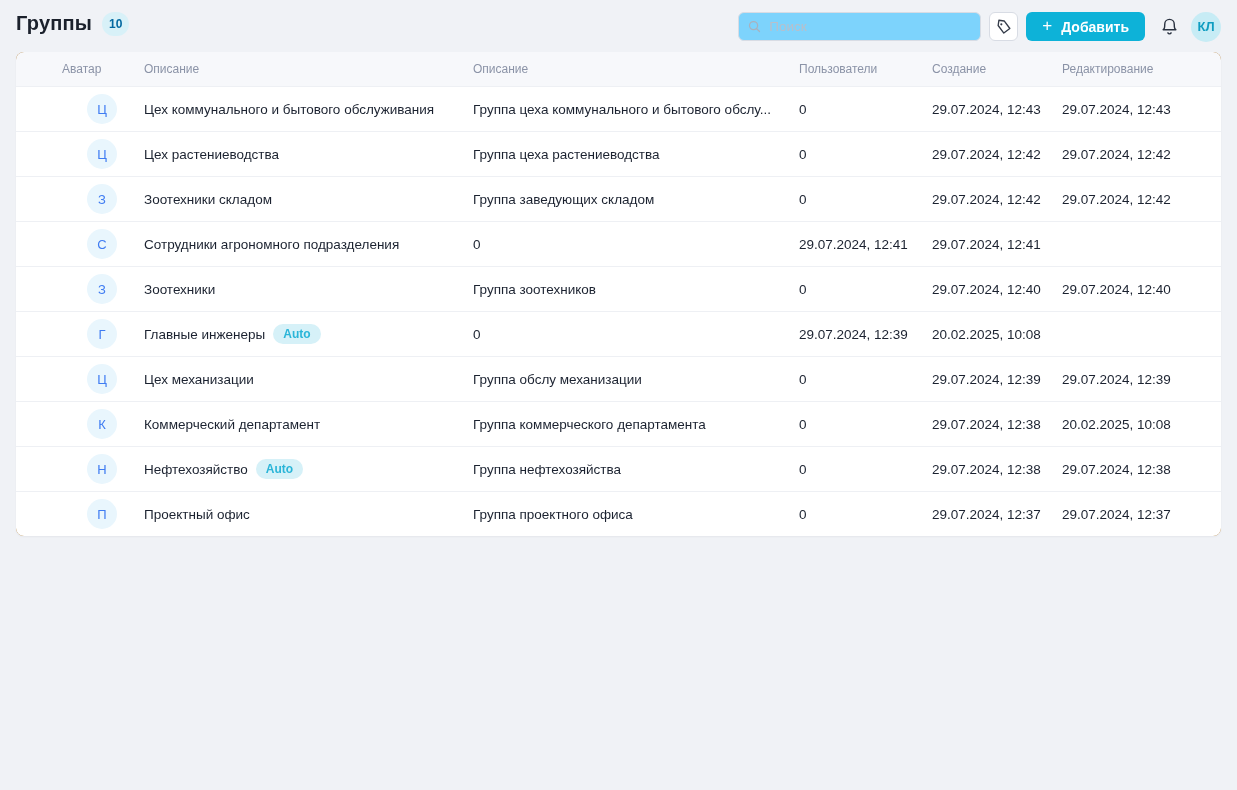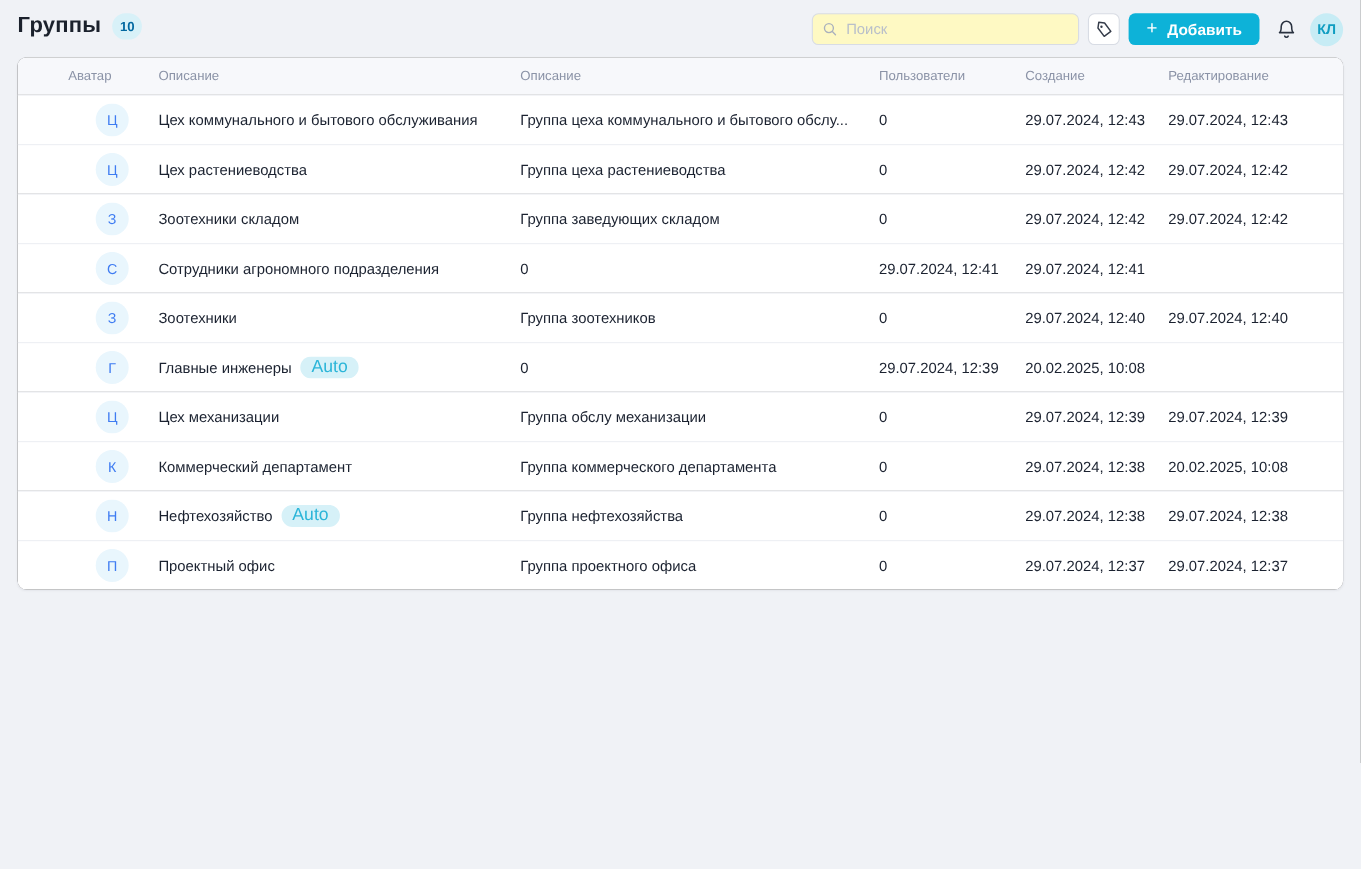--- a/index.html
+++ b/index.html
@@ -25,21 +25,21 @@
     font-size:12px; font-weight:600;
     display:inline-flex; align-items:center; justify-content:center;
     padding:0 7px;
   }
   .topbar-right { margin-left:auto; display:flex; align-items:center; gap:8px; }
 
   .search-wrap { position:relative; }
   .search-input {
     width:243px; height:29px;
     border:1px solid #d8dce4; border-radius:6px;
-    background:#fef9c3;
+    background:#7dd3fc;
     padding:0 10px 0 30px;
     font-size:13.5px; color:#333a46;
     font-family:"Liberation Sans", sans-serif;
     outline:none;
   }
   .search-input::placeholder { color:#b9bfca; }
   .search-icon { position:absolute; left:9px; top:7px; width:15px; height:15px; color:#aab1bd; }
 
   .icon-btn {
     width:29px; height:29px;
@@ -71,21 +71,21 @@
     width:30px; height:30px; border-radius:50%;
     background:#c7ecf5; color:#0f9dc1;
     font-size:13px; font-weight:700;
     display:flex; align-items:center; justify-content:center;
     cursor:pointer;
   }
 
   
   .card {
     margin:0 16px;
-    background:#737373;
+    background:#a16207;
     border-radius:8px;
     box-shadow:0 1px 2px rgba(16,24,40,.05);
     overflow:hidden;
   }
   .grid-row {
     display:grid;
     grid-template-columns:112px 329px 326px 133px 130px 1fr;
     align-items:center;
   }
   .grid-row > div { padding-left:16px; white-space:nowrap; overflow:hidden; }
@@ -113,23 +113,24 @@
     display:flex; align-items:center; justify-content:center;
     margin-left:25px;
     flex:none;
   }
   .cell-name { display:flex; align-items:center; }
   .auto-badge {
     margin-left:8px;
     height:20px; padding:0 10px;
     background:#d6f1f8; color:#2bb5d8;
     border-radius:10px;
-    font-size:16px;
+    font-size:12px;
     display:inline-flex; align-items:center;
     flex:none;
+    font-weight:bold;
   }
 </style>
 </head>
 <body>
 
 <div class="topbar">
   <span class="page-title">Группы</span>
   <span class="count-badge">10</span>
 
   <div class="topbar-right">

